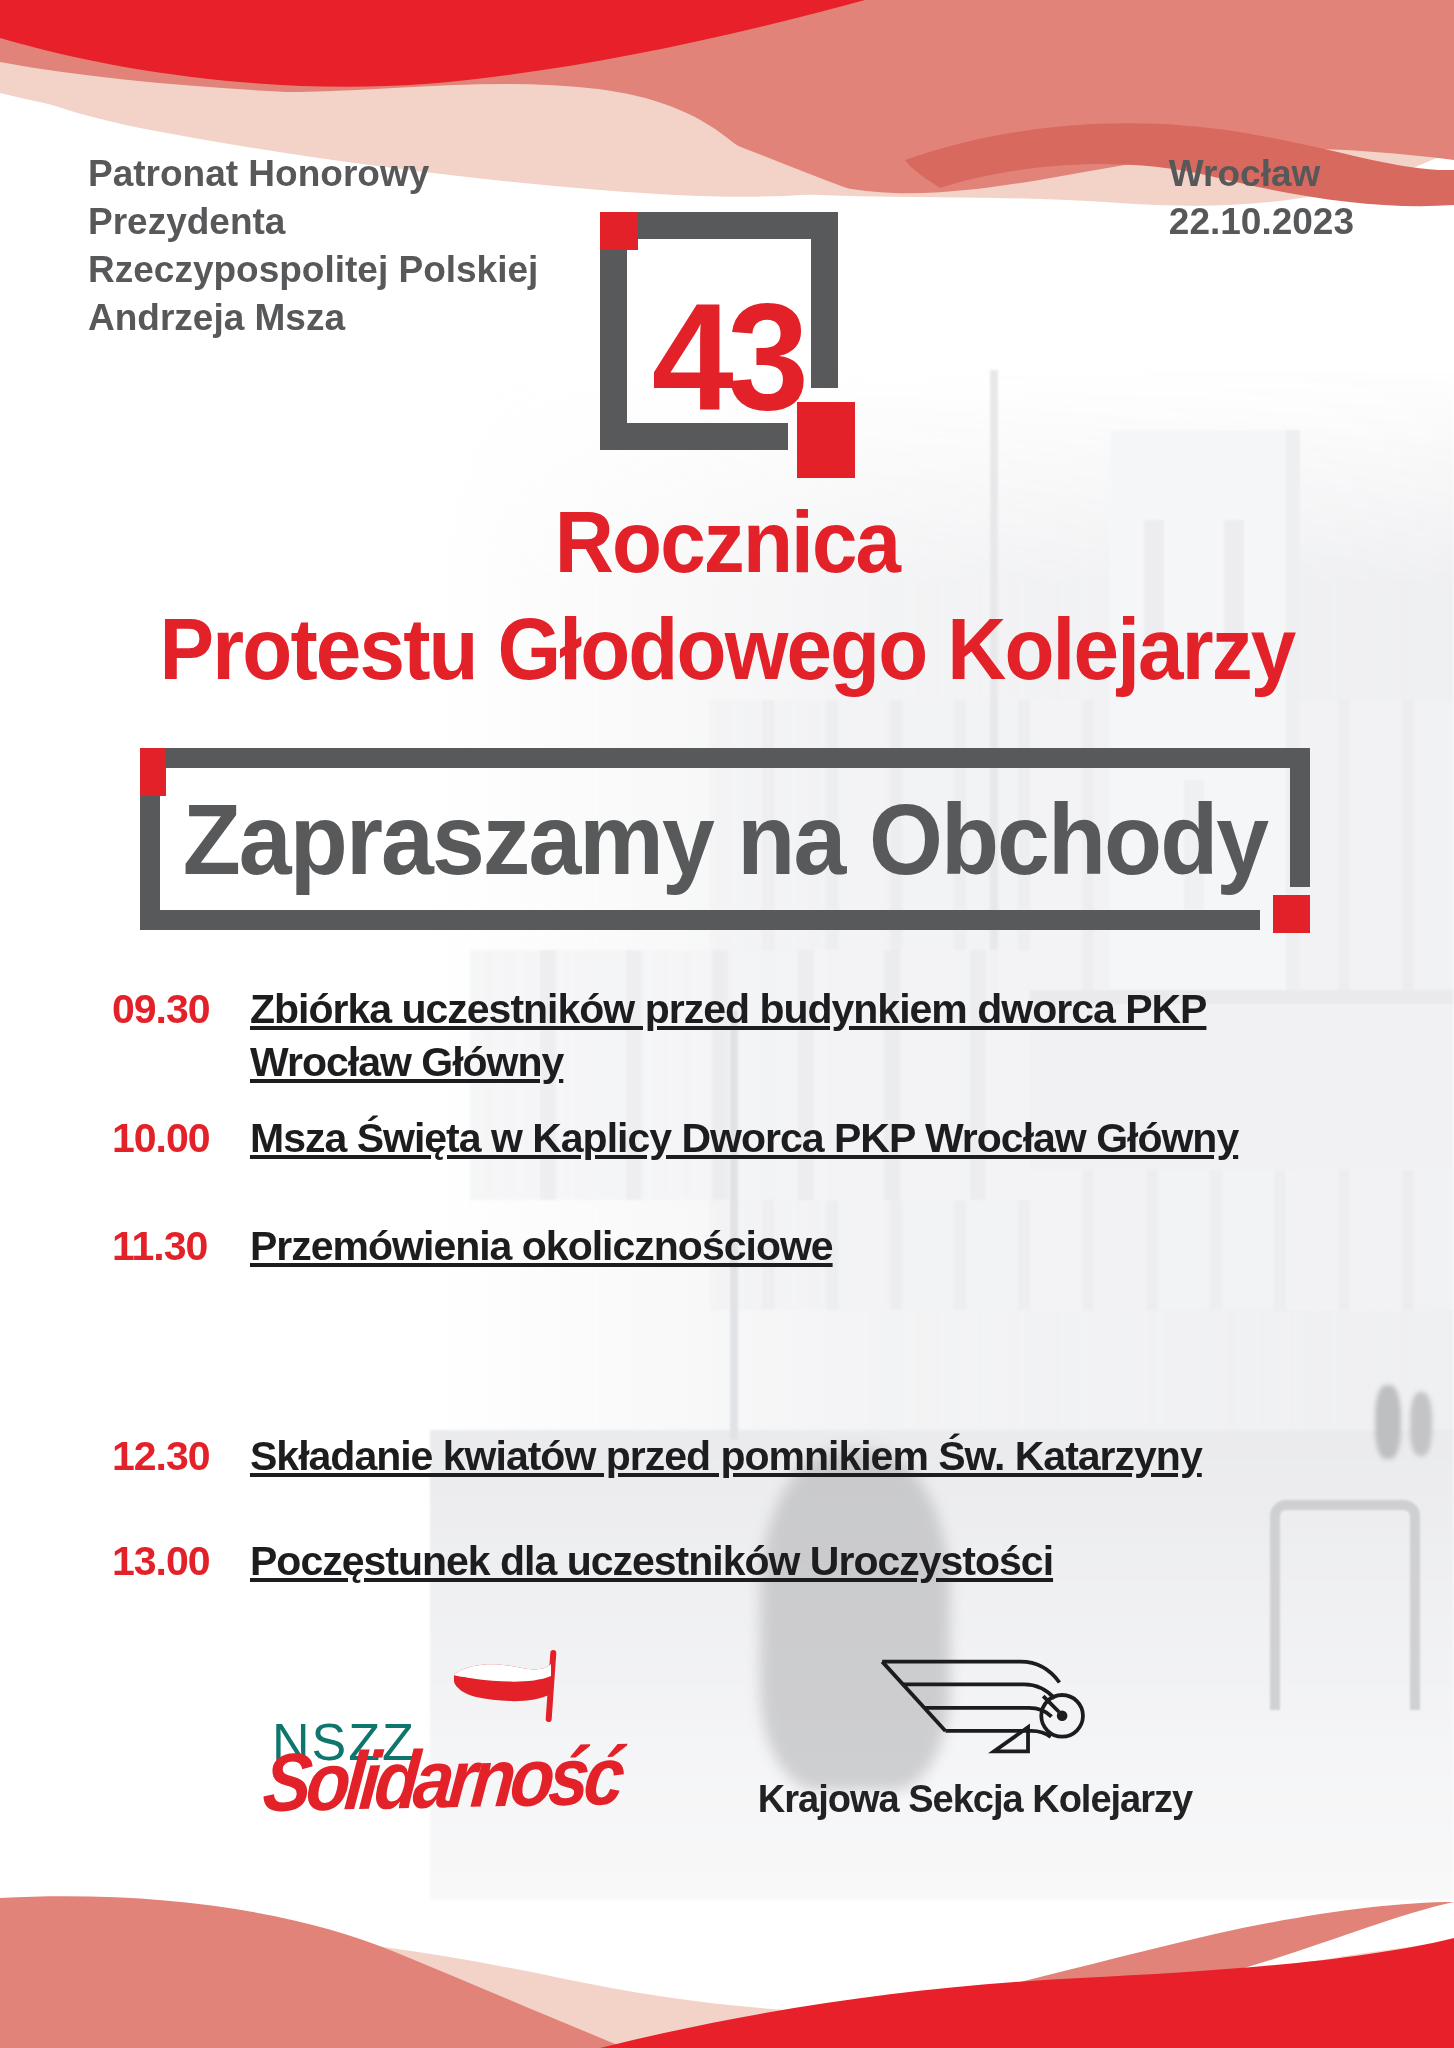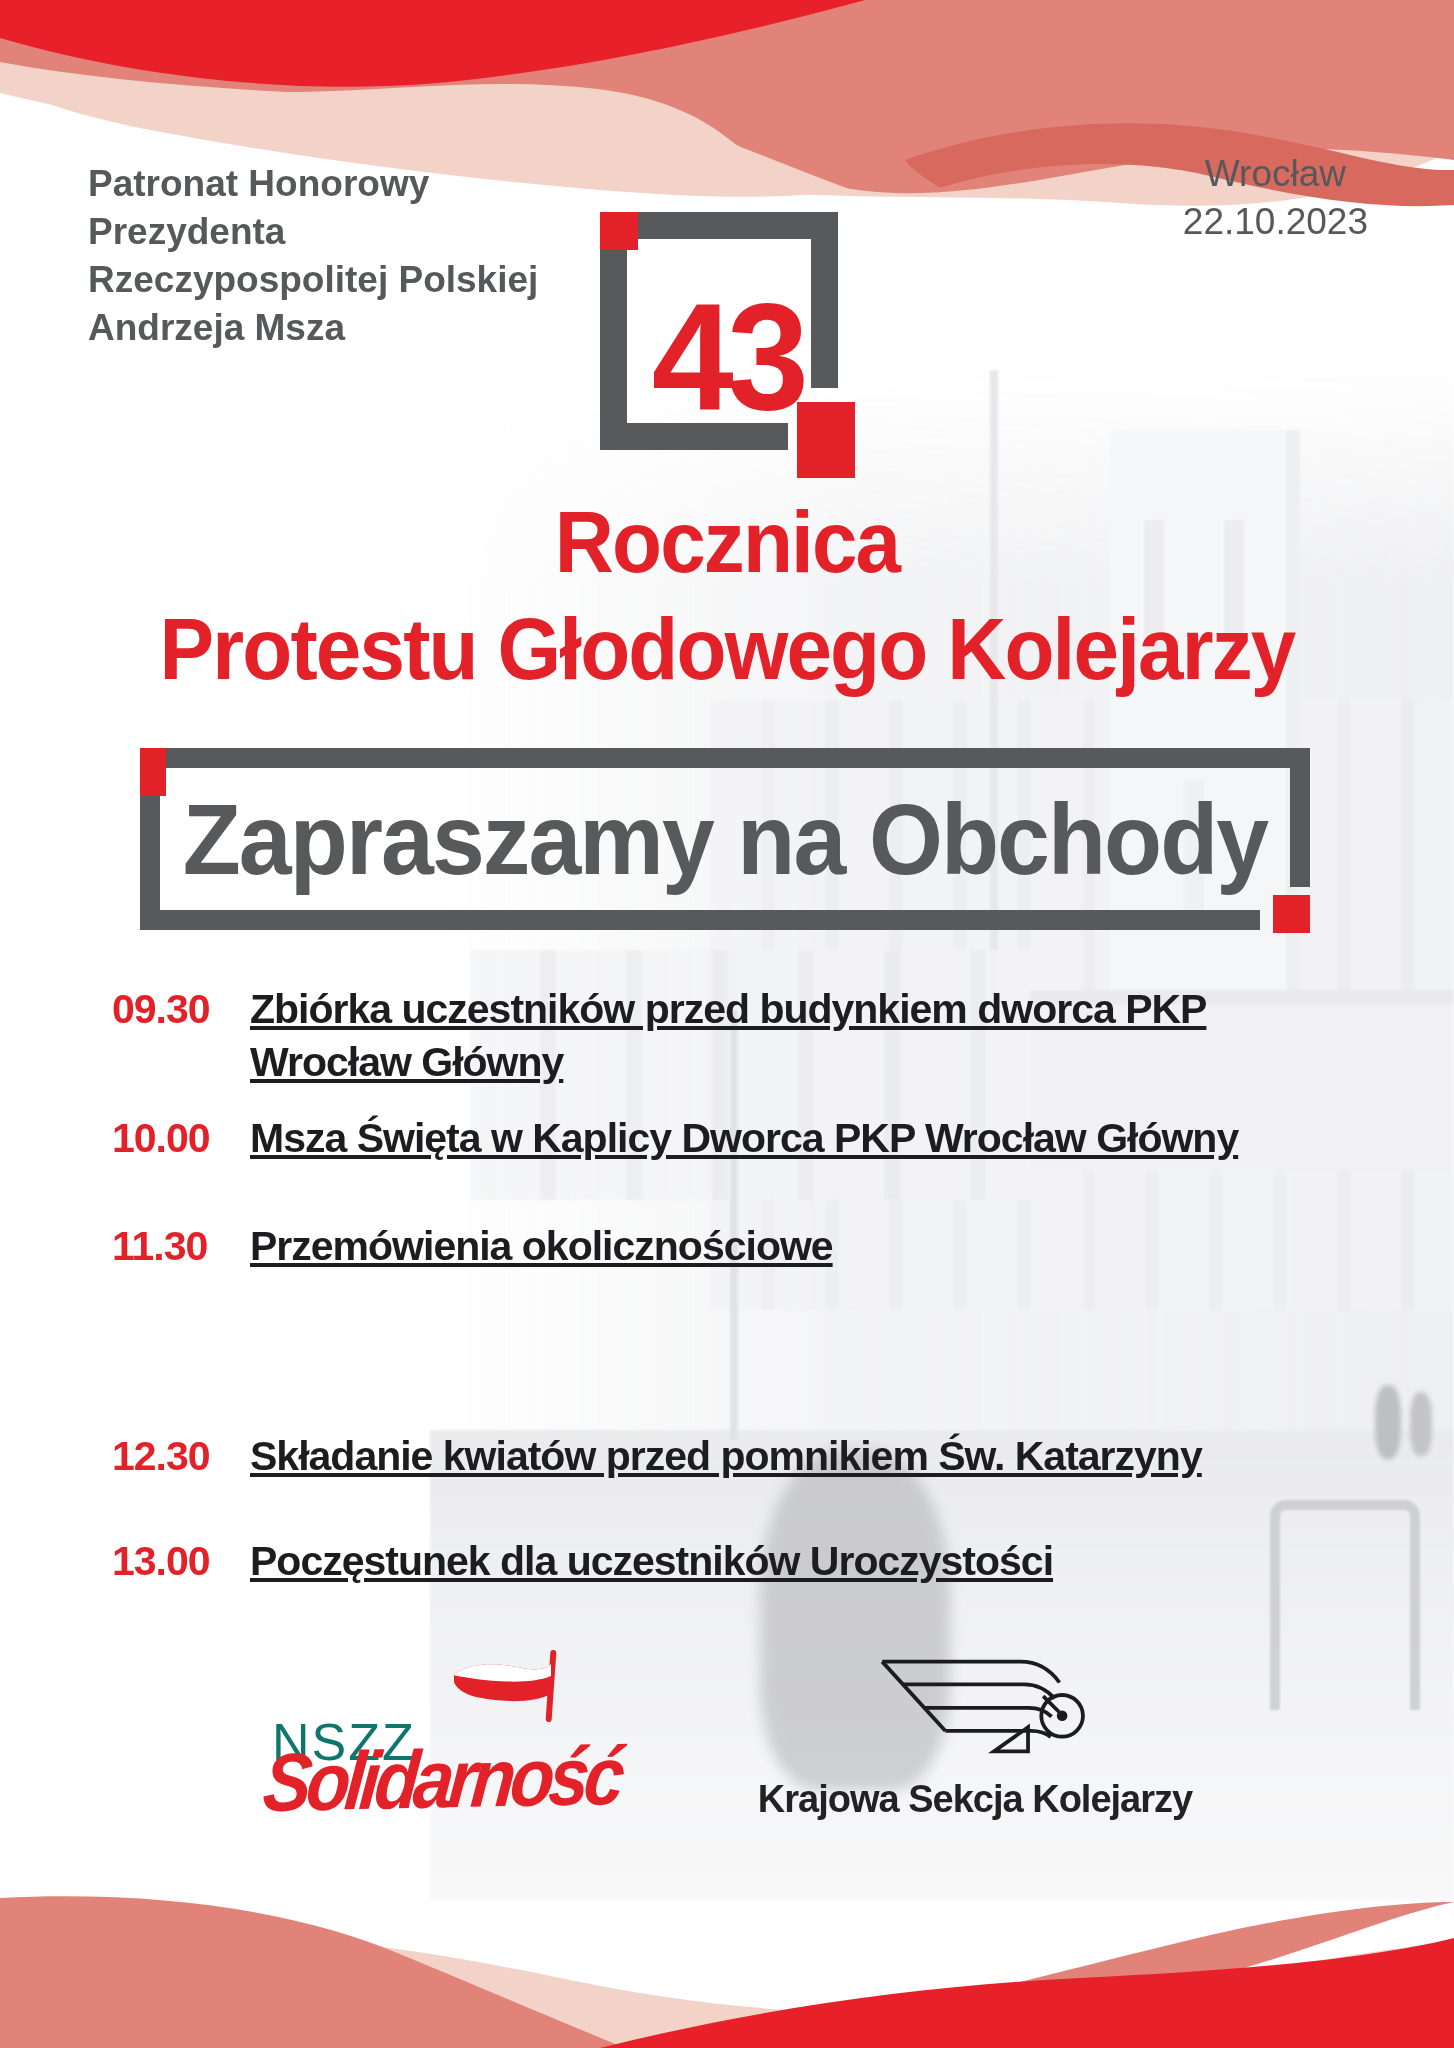--- a/index.html
+++ b/index.html
@@ -30,22 +30,22 @@
   .ph-person-b{left:980px;top:1022px;width:22px;height:64px;background:#94959a;border-radius:40%;filter:blur(2px);}
   .ph-lamp{left:300px;top:640px;width:8px;height:430px;background:#caccd1;}
 
   
   .wave{position:absolute;left:0;width:1454px;z-index:2;display:block;}
   .wave-top{top:0;height:215px;}
   .wave-bottom{top:1890px;height:158px;}
 
   
   .fg{position:absolute;z-index:3;}
-  .patronage{left:88px;top:150px;font-size:37px;line-height:48px;font-weight:bold;color:#57585a;margin-top:10px;}
-  .dateblock{right:86px;top:150px;text-align:center;font-size:37px;line-height:48px;font-weight:normal;color:#57585a;}
+  .patronage{left:88px;top:150px;font-size:37px;line-height:48px;font-weight:bold;color:#57585a;}
+  .dateblock{right:100px;top:150px;text-align:left;font-size:37px;line-height:48px;font-weight:bold;color:#57585a;}
 
   
   .logo43{left:600px;top:212px;width:258px;height:266px;}
   .logo43 .bar{position:absolute;background:var(--frame-gray,#58595b);}
   .l43-top{left:0;top:0;width:238px;height:27px;}
   .l43-left{left:0;top:0;width:27px;height:238px;}
   .l43-right{left:211px;top:0;width:27px;height:176px;}
   .l43-bottom{left:0;top:211px;width:188px;height:27px;}
   .l43-corner{position:absolute;left:0;top:0;width:38px;height:38px;background:var(--accent-red,#e32128);}
   .l43-block{position:absolute;left:197px;top:190px;width:58px;height:76px;background:var(--accent-red,#e32128);}

